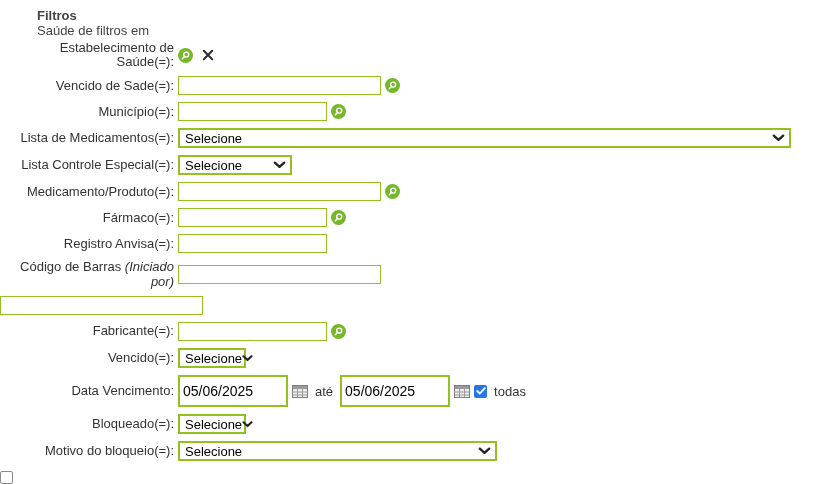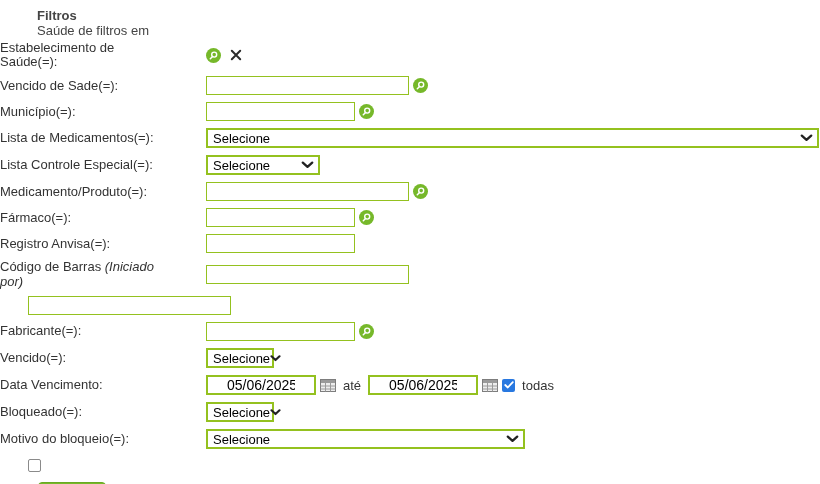--- a/index.html
+++ b/index.html
@@ -11,25 +11,25 @@
     padding-top: 9px;
     overflow: hidden;
   }
   .header { margin-left: 37px; margin-bottom: 2px; }
   .title { font-size: 13px; font-weight: bold; color:#444; line-height:1.15; }
   .subtitle { font-size: 13px; color:#444; line-height:1.15; }
 
   .row { display:flex; align-items:center; margin-bottom:7px; min-height:19px; }
   .lbl {
     width:178px; flex-shrink:0;
-    padding-right:4px;
+    text-align:right; padding-right:4px;
     font-size:13px; color:#333; line-height:1.1;
   }
   .lbl .ital { font-style: italic; }
-  .ctrl { display:flex; align-items:center; gap:4px;margin-left:28px; }
+  .ctrl { display:flex; align-items:center; gap:4px; }
 
   input.txt {
     height:19px; border:1px solid #94c11f; background:#fff;
     font-family:"Liberation Sans", sans-serif; font-size:13px; color:#000;
     padding:0 3px; outline:none;
   }
   .w203 { width:203px; }
   .w149 { width:149px; }
 
   .sel {
@@ -42,23 +42,23 @@
   .sel.w613 { width:613px; }
   .sel.w114 { width:114px; }
   .sel.w68  { width:68px; }
   .sel.w319 { width:319px; }
 
   .sicon { display:flex; align-items:center; cursor:pointer; }
   .xicon { display:flex; align-items:center; margin-left:5px; cursor:pointer; }
   .calicon { display:flex; align-items:center; cursor:pointer; }
 
   input.date {
-    width:110px; height:20px; border:2px solid #94c11f; background:#fff;
+    width:110px; height:32px; border:2px solid #94c11f; background:#fff;
     font-family:"Liberation Sans", sans-serif; font-size:14px; color:#000;
-    padding:0 19px; outline:none;
+    padding:0 3px; outline:none;
   }
   .ate { font-size:13px; color:#333; margin:0 3px; }
 
   .cb-checked {
     width:13px; height:13px; border-radius:2px; background:#2878e0;
     display:flex; align-items:center; justify-content:center; cursor:pointer;
   }
   .cb-unchecked {
     width:13px; height:13px; border-radius:2px; background:#fff;
     border:1px solid #8a8a8a; cursor:pointer;

